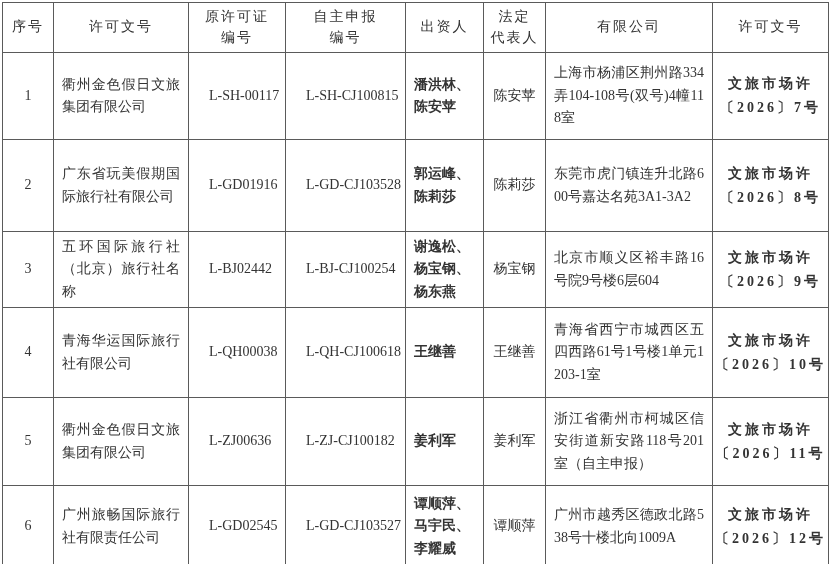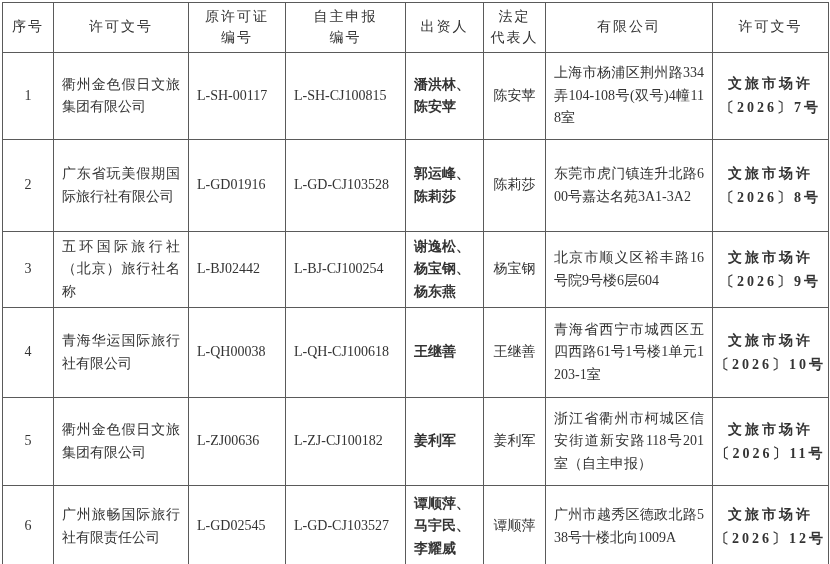--- a/index.html
+++ b/index.html
@@ -63,21 +63,21 @@
   .c-docno {
     text-align: center;
     letter-spacing: 3px;
     white-space: pre-line;
     padding: 4px 2px;
     line-height: 1.7;
     font-weight: bold;
   }
   .c-license {
     text-align: left;
-    padding: 4px 8px;
+    padding: 4px 20px;
     white-space: nowrap;
   }
 </style>
 </head>
 <body>
 
 <div class="doc">
   <table>
     <colgroup>
       <col style="width:51px">

